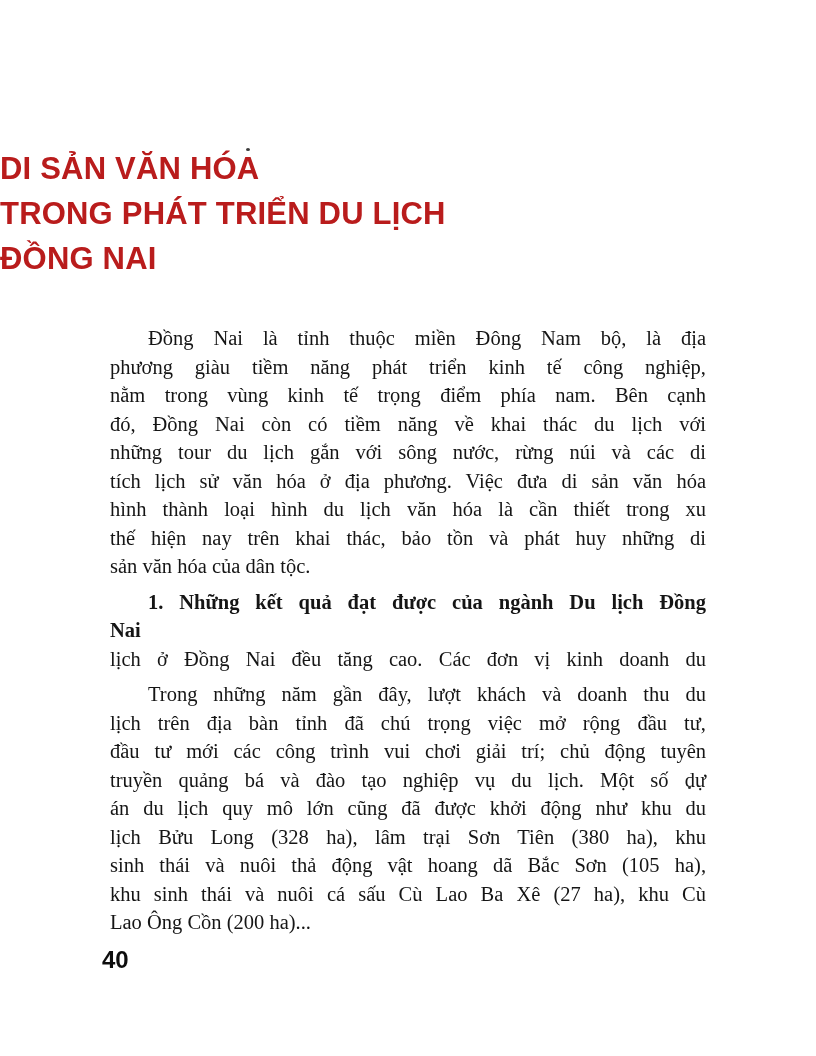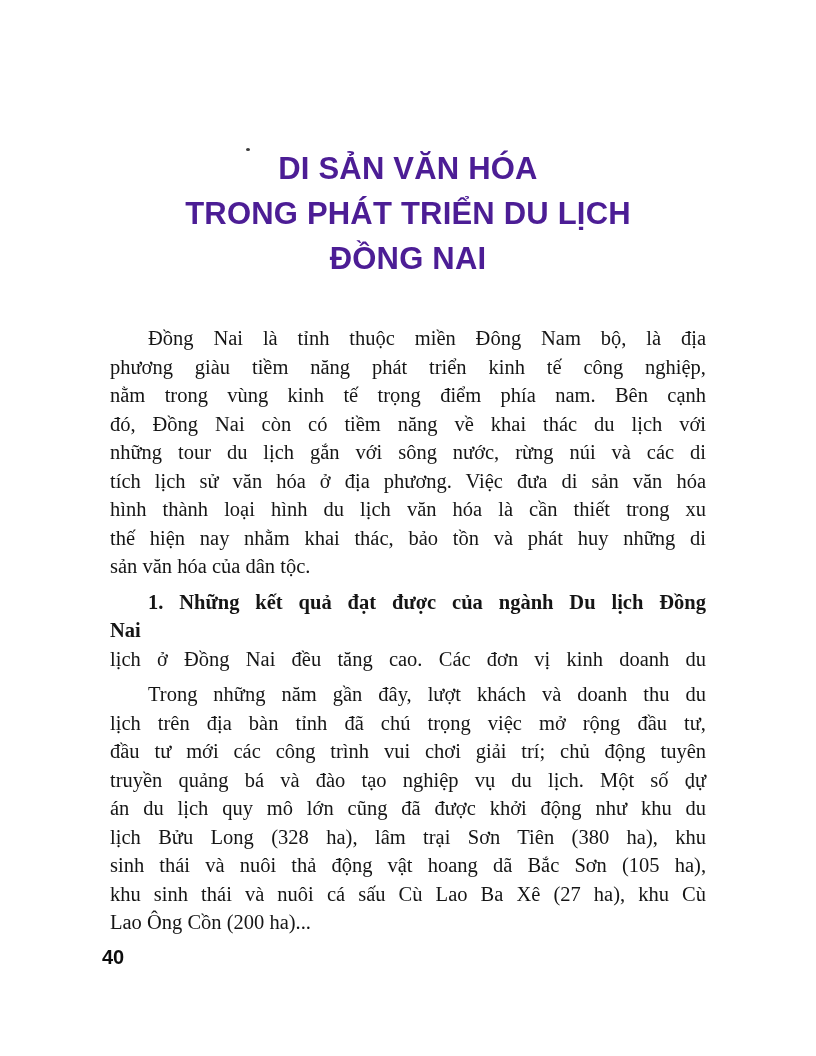--- a/index.html
+++ b/index.html
@@ -15,27 +15,26 @@
     background: var(--paper);
     overflow: hidden;
     font-family: "Liberation Serif", serif;
     color: var(--ink);
   }
   .title {
     position: absolute;
     top: 146px;
     left: 0;
     right: 0;
-    text-align: center;
     font-family: "Liberation Sans", sans-serif;
     font-weight: bold;
     font-size: 31px;
     line-height: 45px;
     letter-spacing: 0.2px;
-    color: #4c1d95;
+    color: #b91c1c;
   }
   .body-text {
     position: absolute;
     top: 317px;
     left: 110px;
     width: 596px;
     font-size: 20.5px;
     line-height: 28.5px;
   }
   .line {
@@ -46,21 +45,21 @@
   }
   .line.first { text-indent: 38px; margin-top: 7px; }
   .line.end { text-align-last: left; }
   .heading .line { font-weight: bold; }
   .page-number {
     position: absolute;
     top: 946px;
     left: 102px;
     font-family: "Liberation Sans", sans-serif;
     font-weight: bold;
-    font-size: 20px;
+    font-size: 24px;
     color: #0d0d0d;
   }
   .artifact {
     position: absolute;
     background: #3a3a3a;
     border-radius: 50%;
   }
   .artifact.a1 { top: 148px; left: 246px; width: 4px; height: 3px; }
   .artifact.a2 { top: 786px; left: 688px; width: 3px; height: 3px; }
 </style>
@@ -78,21 +77,21 @@
   <div class="body-text">
 
     <div class="para">
       <div class="line first">Đồng Nai là tỉnh thuộc miền Đông Nam bộ, là địa</div>
       <div class="line">phương giàu tiềm năng phát triển kinh tế công nghiệp,</div>
       <div class="line">nằm trong vùng kinh tế trọng điểm phía nam. Bên cạnh</div>
       <div class="line">đó, Đồng Nai còn có tiềm năng về khai thác du lịch với</div>
       <div class="line">những tour du lịch gắn với sông nước, rừng núi và các di</div>
       <div class="line">tích lịch sử văn hóa ở địa phương. Việc đưa di sản văn hóa</div>
       <div class="line">hình thành loại hình du lịch văn hóa là cần thiết trong xu</div>
-      <div class="line">thế hiện nay nhằm khai thác, bảo tồn và phát huy những di</div>
+      <div class="line">thế hiện nay trên khai thác, bảo tồn và phát huy những di</div>
       <div class="line end">sản văn hóa của dân tộc.</div>
     </div>
 
     <div class="para heading">
       <div class="line first">1. Những kết quả đạt được của ngành Du lịch Đồng</div>
       <div class="line end">Nai</div>
     </div>
 
     <div class="para">
       <div class="line">lịch ở Đồng Nai đều tăng cao. Các đơn vị kinh doanh du</div>

